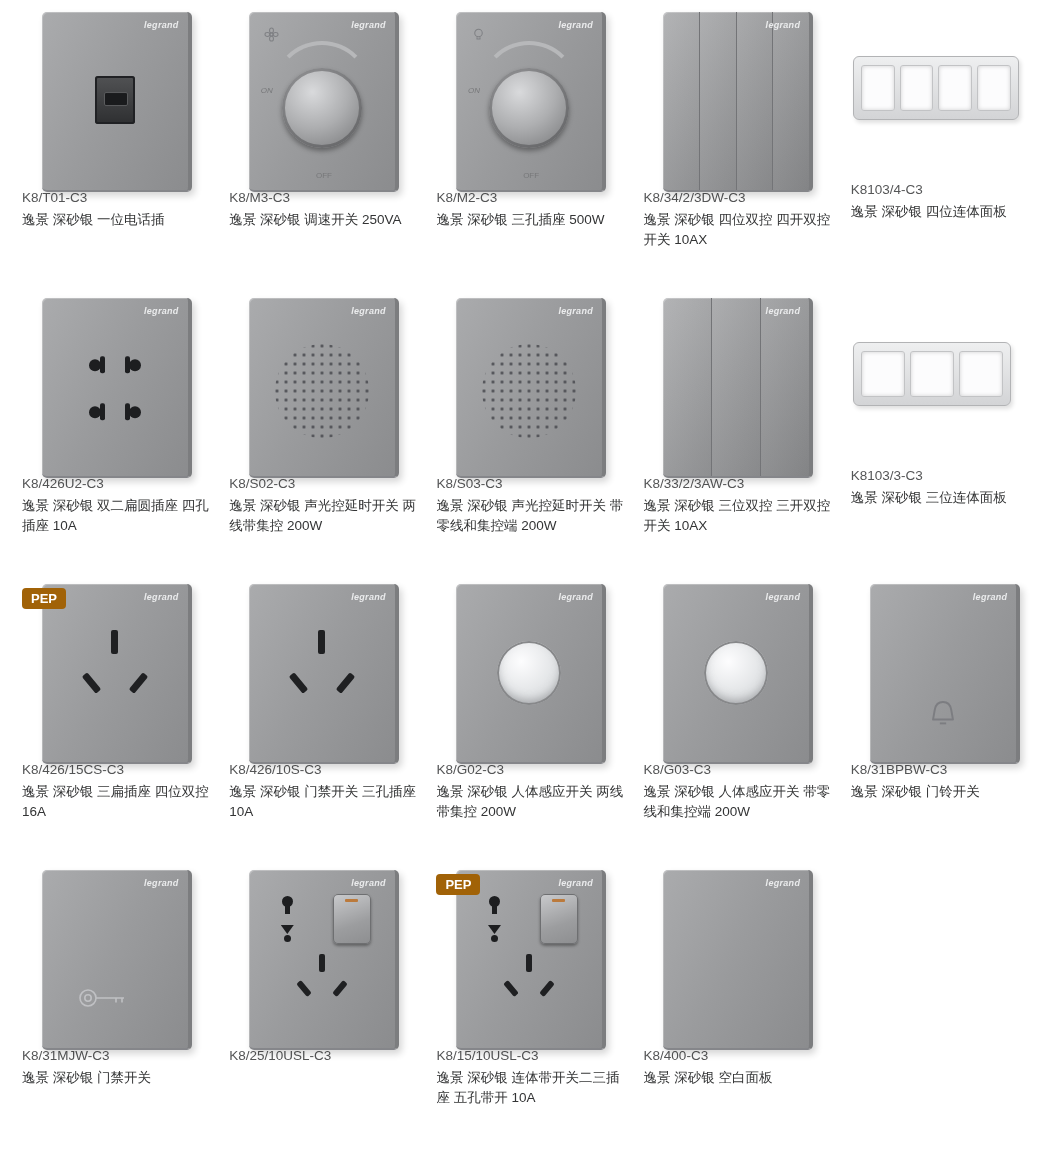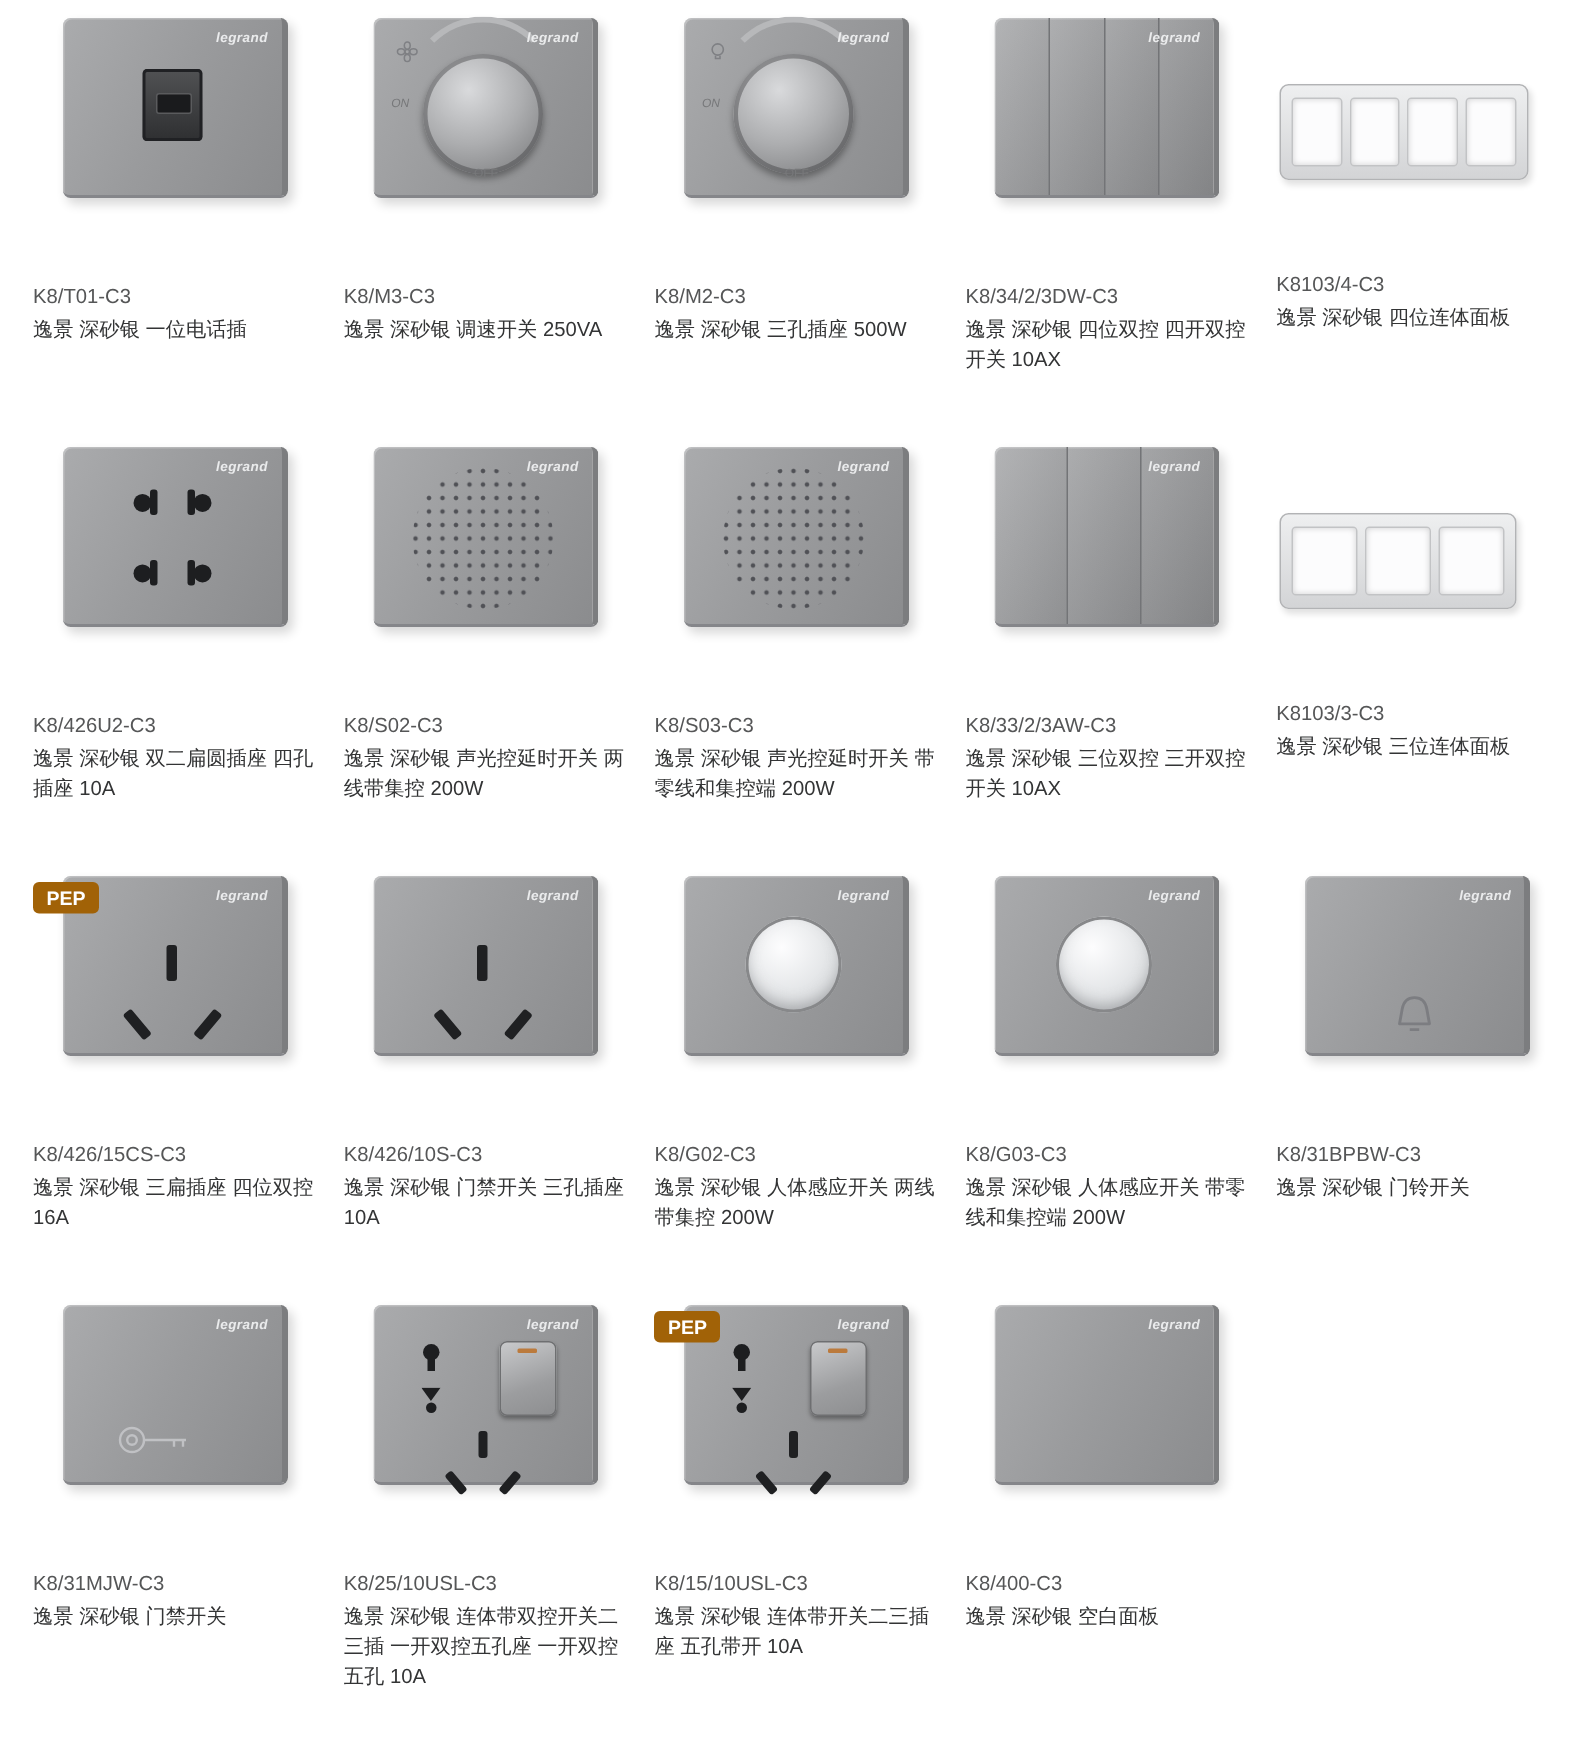--- a/index.html
+++ b/index.html
@@ -11,21 +11,21 @@
   .grid {
     display: grid; grid-template-columns: repeat(5, 1fr);
     column-gap: 18px; row-gap: 40px; padding: 4px 22px 10px 22px;
   }
   .cell { position: relative; }
   .imgbox { position: relative; height: 168px; }
   .imgbox.middle { display: flex; align-items: center; }
 
   
   .panel {
-    position: relative; width: 150px; height: 120px; margin: 8px auto 0 auto;
+    position: relative; width: 150px; height: 180px; margin: 8px auto 0 auto;
     border-radius: 5px;
     background: linear-gradient(118deg, #aaabad 0%, #9a9b9d 48%, #8b8c8e 100%);
     border-right: 4px solid #7c7d7f; border-bottom: 2px solid #85868a;
     box-shadow: 3px 4px 7px rgba(0,0,0,0.16), inset 1px 1px 0 rgba(255,255,255,0.25);
   }
   .brand {
     position: absolute; top: 8px; right: 9px; z-index: 2;
     color: #f2f3f4; font-size: 9px; letter-spacing: .3px; opacity: .92;
     font-weight: bold; font-style: italic;
   }
@@ -62,21 +62,21 @@
     transform: translate(-50%, -60%) rotate(0deg); border-radius: 50%;
     border: 4px solid transparent; border-top-color: #b7b8ba;
   }
   .knob {
     position: absolute; left: 50%; top: 54%; transform: translate(-50%, -50%);
     width: 80px; height: 80px; border-radius: 50%;
     background: radial-gradient(circle at 38% 30%, #d9dadc, #adaeb0 48%, #808183 88%);
     box-shadow: 0 3px 5px rgba(0,0,0,0.35), inset 0 0 0 3px rgba(55,56,58,0.40);
   }
   .dial-icon { position: absolute; top: 15px; left: 15px; }
-  .on-label  { position: absolute; left: 12px; top: 52px; font-size: 8px; color: #77787a; font-style: italic; }
+  .on-label  { position: absolute; left: 12px; top: 74px; font-size: 8px; color: #77787a; font-style: italic; }
   .off-label { position: absolute; left: 46%; bottom: 10px; font-size: 8px; color: #77787a; }
 
   
   .gangs { display: flex; overflow: hidden; }
   .gang { flex: 1; background: linear-gradient(115deg, rgba(255,255,255,0.10), rgba(0,0,0,0.06)); }
   .gang + .gang { border-left: 1px solid #737477; }
 
   
   .holes4 {
     position: absolute; left: 50%; top: 50%; transform: translate(-50%, -48%);
@@ -393,21 +393,20 @@
         </div>
         <div class="rocker">
             <span class="ind"></span>
           </div>
         <span class="slot m-top"></span>
         <span class="slot m-left"></span>
         <span class="slot m-right"></span>
       </div>
     </div>
     <div class="code">K8/25/10USL-C3</div>
-    <div class="desc">逸景 深砂银 连体带双控开关二三插 一开双控五孔座 一开双控五孔 10A</div>
   </div>
 
   <div class="cell">
     <div class="imgbox">
       <span class="pep">PEP</span>
       <div class="panel">
         <span class="brand">legrand</span>
         <div class="pin2">
           <span class="p2a"></span>
             <span class="p2b"></span>

